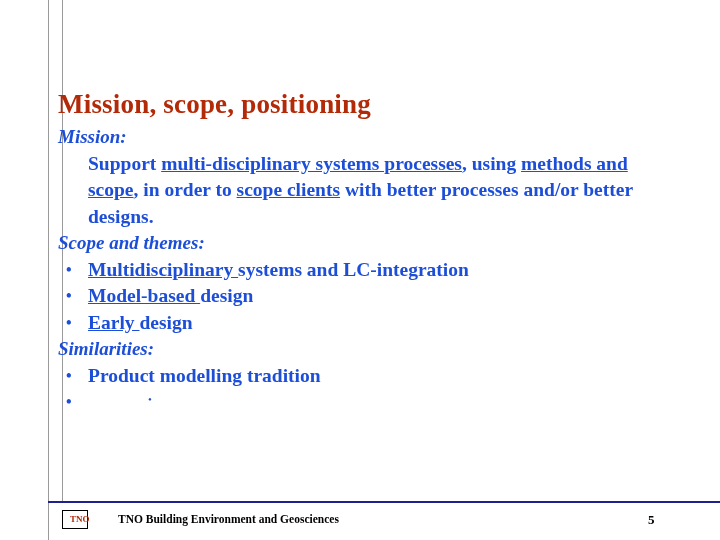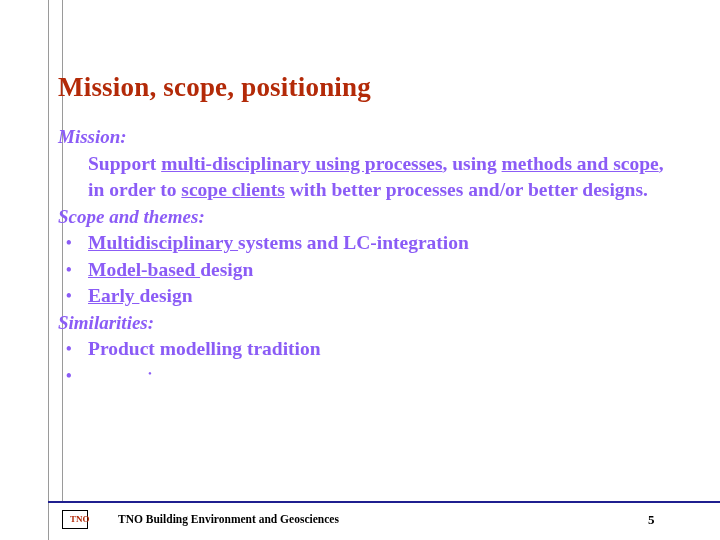--- a/index.html
+++ b/index.html
@@ -32,33 +32,33 @@
     position: absolute;
     left: 62px;
     top: 0;
     width: 1px;
     height: 501px;
     background: #9a9a9a;
   }
   .title {
     position: absolute;
     left: 58px;
-    top: 72px;
+    top: 89px;
     font-size: 27px;
     font-weight: bold;
     color: #b32a08;
     letter-spacing: 0.2px;
     white-space: nowrap;
   }
   .body {
     position: absolute;
     left: 58px;
     top: 124px;
     width: 610px;
-    color: #8b5cf6;
+    color: #1d4ed8;
     font-size: 19.5px;
     line-height: 26.5px;
   }
   .lead {
     font-style: italic;
     font-weight: bold;
     font-size: 19px;
   }
   .para {
     margin-left: 30px;
@@ -143,21 +143,21 @@
 
   <div class="rule-outer"></div>
   <div class="rule-inner"></div>
 
   <div class="title">Mission, scope, positioning</div>
 
   <div class="body">
 
     <div class="lead">Mission:</div>
 
-    <div class="para"><span>Support </span><span class="u">multi-disciplinary using processes</span><span>, using </span><span class="u">methods and scope</span><span>, in order to </span><span class="u">scope clients</span><span> with better processes and/or better designs.</span></div>
+    <div class="para"><span>Support </span><span class="u">multi-disciplinary systems processes</span><span>, using </span><span class="u">methods and scope</span><span>, in order to </span><span class="u">scope clients</span><span> with better processes and/or better designs.</span></div>
 
     <div class="lead">Scope and themes:</div>
 
     <div class="bullet-row"><span class="dot">•</span><span class="u">Multidisciplinary </span><span>systems and LC-integration</span></div>
 
     <div class="bullet-row"><span class="dot">•</span><span class="u">Model-based </span><span>design</span></div>
 
     <div class="bullet-row"><span class="dot">•</span><span class="u">Early </span><span>design</span></div>
 
     <div class="lead">Similarities:</div>

